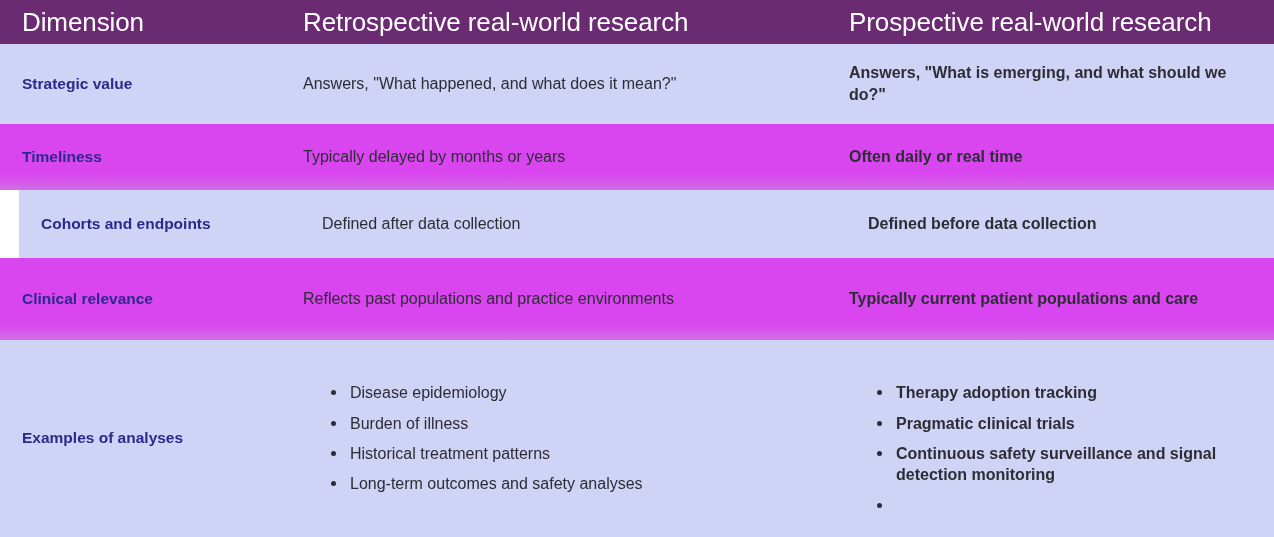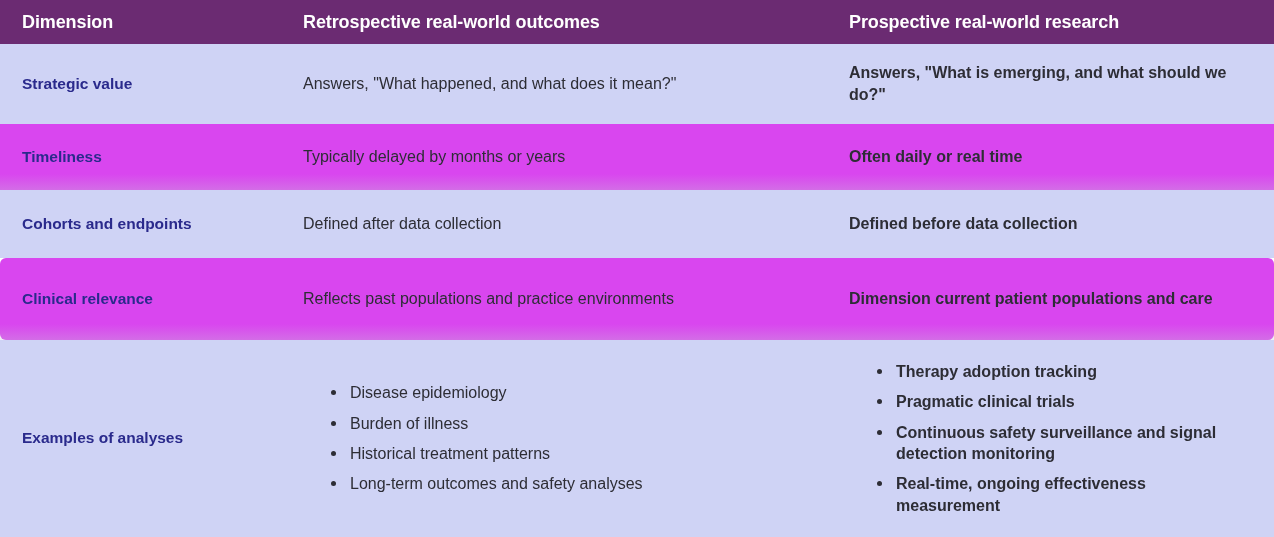--- a/index.html
+++ b/index.html
@@ -24,22 +24,22 @@
   
   .thead {
     height: 44px;
     flex: 0 0 44px;
     background: #6B2B72;
     display: flex;
     align-items: center;
   }
   .th {
     color: #ffffff;
-    font-size: 18px;
-    font-weight: bold;
+    font-size: 26px;
+    font-weight: normal;
     letter-spacing: -0.1px;
     white-space: nowrap;
   }
   .col1 { width: 303px; flex: 0 0 303px; padding-left: 22px; box-sizing: border-box; }
   .col2 { width: 546px; flex: 0 0 546px; box-sizing: border-box; }
   .col3 { width: 425px; flex: 1 1 auto;  box-sizing: border-box; }
 
   
   .trow {
     display: flex;
@@ -54,22 +54,22 @@
     content: "";
     position: absolute;
     left: 0; right: 0; bottom: 0;
     height: 16px;
     background: linear-gradient(to bottom, rgba(205,205,215,0) 0%, rgba(198,198,212,0.30) 100%);
     pointer-events: none;
   }
 
   .r1 { height: 80px;  flex: 0 0 80px; }
   .r2 { height: 66px;  flex: 0 0 66px; }
-  .r3 { height: 68px;  flex: 0 0 68px; }
-  .r4 { height: 82px;  flex: 0 0 82px; border-radius: 6px; }
+  .r3 { height: 68px;  flex: 0 0 68px; margin-left: 19px; }
+  .r4 { height: 82px;  flex: 0 0 82px; }
   .r5 { height: 197px; flex: 0 0 197px; }
 
   .dim {
     color: #2A2A8C;
     font-size: 15.5px;
     font-weight: bold;
     padding-left: 22px;
     box-sizing: border-box;
     line-height: 1.3;
   }
@@ -108,21 +108,21 @@
   .col2.cellwrap { width: 546px; flex: 0 0 546px; }
   .col3.cellwrap { flex: 1 1 auto; }
 </style>
 </head>
 <body>
 
 <div class="table">
 
   <div class="thead">
     <div class="th col1">Dimension</div>
-    <div class="th col2">Retrospective real-world outcomes</div>
+    <div class="th col2">Retrospective real-world research</div>
     <div class="th col3">Prospective real-world research</div>
   </div>
 
   <div class="trow alt r1">
     <div class="dim col1">Strategic value</div>
     <div class="cell c2 col2">Answers, "What happened, and what does it mean?"</div>
     <div class="cell c3 strong col3">Answers, "What is emerging, and what should we do?"</div>
   </div>
 
   <div class="trow base r2">
@@ -133,38 +133,38 @@
 
   <div class="trow alt r3">
     <div class="dim col1">Cohorts and endpoints</div>
     <div class="cell c2 col2">Defined after data collection</div>
     <div class="cell c3 strong col3">Defined before data collection</div>
   </div>
 
   <div class="trow base r4">
     <div class="dim col1">Clinical relevance</div>
     <div class="cell c2 col2">Reflects past populations and practice environments</div>
-    <div class="cell c3 strong col3">Dimension current patient populations and care</div>
+    <div class="cell c3 strong col3">Typically current patient populations and care</div>
   </div>
 
   <div class="trow alt r5">
     <div class="dim col1">Examples of analyses</div>
 
     <div class="cell col2 cellwrap">
       <ul class="bullets">
         <li><span class="bullet-dot"></span><span>Disease epidemiology</span></li>
         <li><span class="bullet-dot"></span><span>Burden of illness</span></li>
         <li><span class="bullet-dot"></span><span>Historical treatment patterns</span></li>
         <li><span class="bullet-dot"></span><span>Long-term outcomes and safety analyses</span></li>
       </ul>
     </div>
 
     <div class="cell strong col3 cellwrap">
       <ul class="bullets">
         <li><span class="bullet-dot"></span><span>Therapy adoption tracking</span></li>
         <li><span class="bullet-dot"></span><span>Pragmatic clinical trials</span></li>
         <li><span class="bullet-dot"></span><span>Continuous safety surveillance and signal detection monitoring</span></li>
-        <li><span class="bullet-dot"></span><span>Real-time, ongoing effectiveness measurement</span></li>
+        <li><span class="bullet-dot"></span></li>
       </ul>
     </div>
   </div>
 
 </div>
 
 </body></html>

